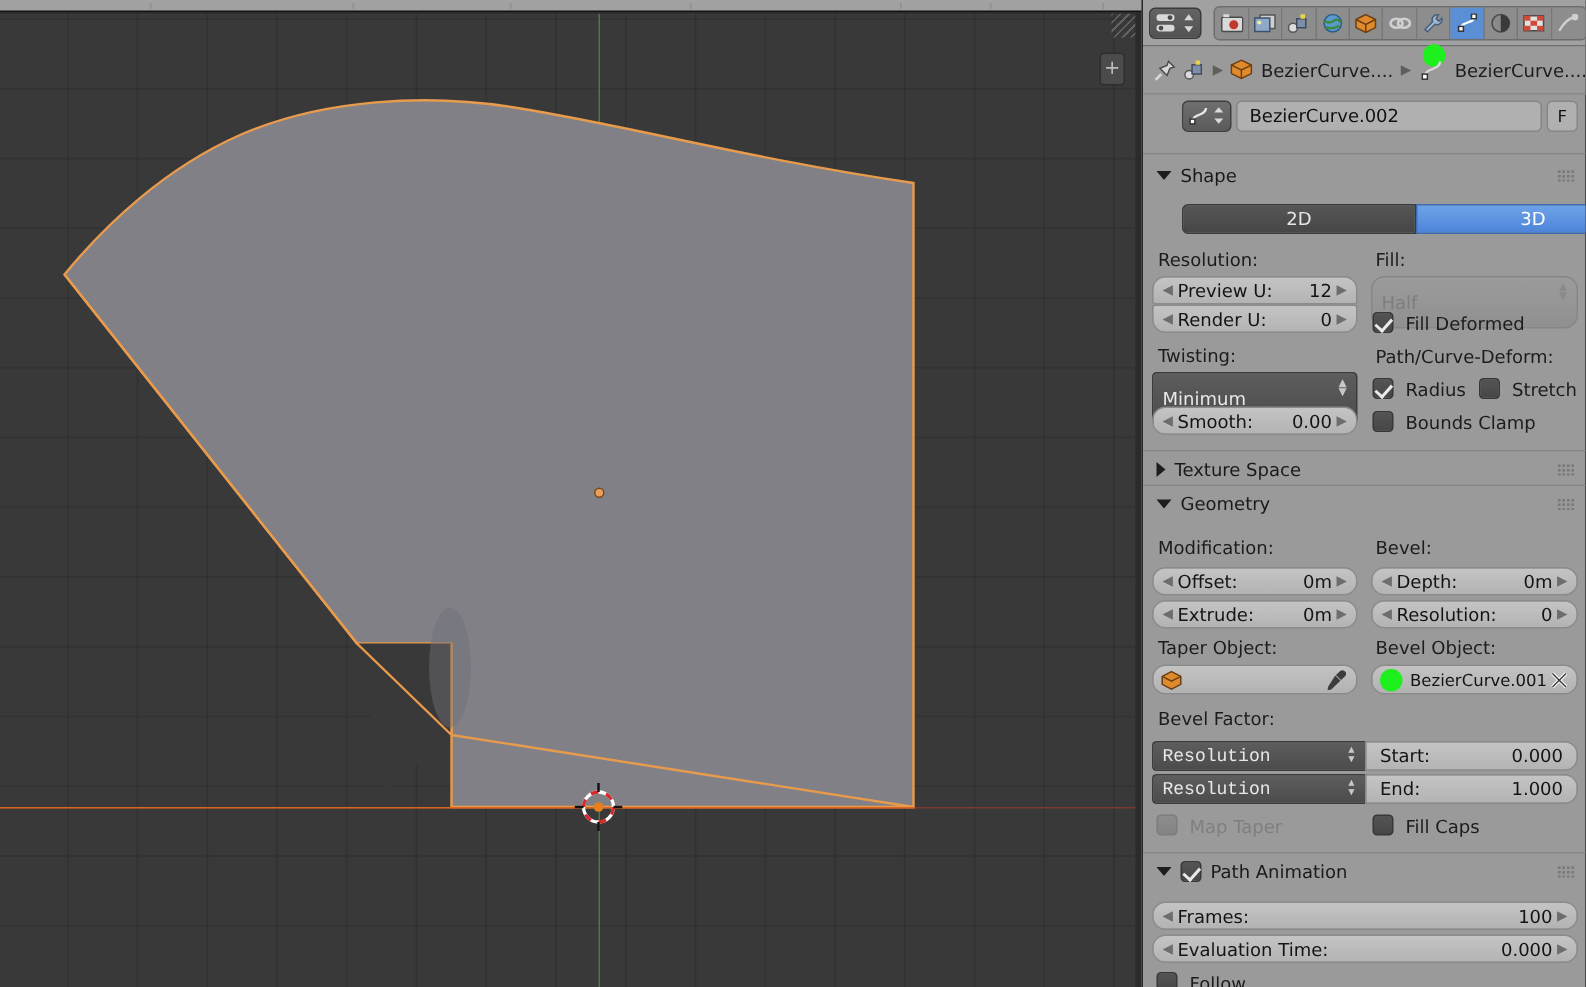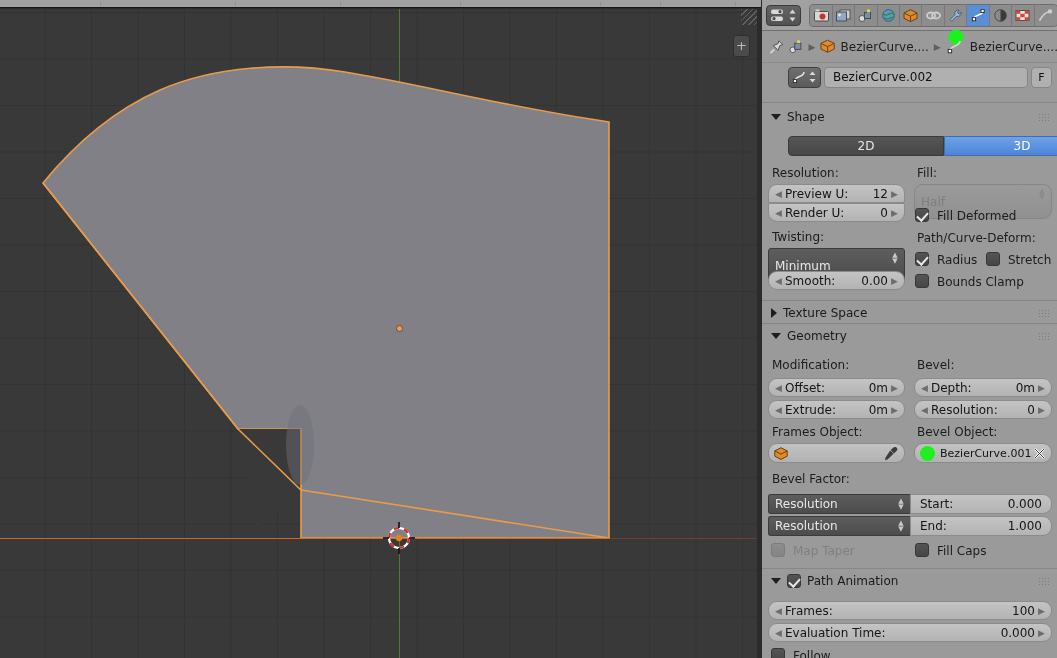--- a/index.html
+++ b/index.html
@@ -220,21 +220,21 @@
   }
   .eyedrop { position: absolute; right: 6px; top: 2px; }
   .xclose { position: absolute; right: 5px; top: 3px; cursor: pointer; }
 
   .splitrow { position: absolute; display: flex; }
   .split-left {
     height: 20px; border-radius: 3px 0 0 3px;
     background: linear-gradient(#5d5d5d,#4c4c4c);
     border: 1px solid #3b3b3b; border-right: none;
     display: flex; align-items: center; padding-left: 6px;
-    font-size: 12px; color: #e8e8e8; position: relative; cursor: pointer;
+    font-size: 12px; color: #e8e8e8; position: relative; cursor: pointer; font-family: Liberation Mono, monospace;
   }
   .split-right {
     height: 20px; border-radius: 0 9px 9px 0;
     background: linear-gradient(#c4c4c4,#b3b3b3);
     border: 1px solid #8b8b8b;
     display: flex; align-items: center; justify-content: space-between;
     padding: 0 9px; font-size: 12px; color: #141414; cursor: ew-resize;
   }
   .greendot {
     width: 15px; height: 15px; border-radius: 50%;
@@ -552,21 +552,21 @@
       <span class="nf-val">0m</span>
       <span class="nf-r">▶</span>
     </div>
     <div class="numfield" style="left:152px; top:400px; width:138px">
       <span class="nf-l">◀</span>
       <span class="nf-name">Resolution:</span>
       <span class="nf-val">0</span>
       <span class="nf-r">▶</span>
     </div>
 
-    <div class="lbl" style="left:10px; top:425px">Frames Object:</div>
+    <div class="lbl" style="left:10px; top:425px">Taper Object:</div>
     <div class="lbl" style="left:155px; top:425px">Bevel Object:</div>
 
     <div class="objfield" style="left:6px; top:443px; width:137px">
       <svg width="14" height="13" viewBox="0 0 14 13">
         <polygon points="7,0.7 13.2,3.9 13.2,9.2 7,12.4 0.8,9.2 0.8,3.9" fill="#e08a2e" stroke="#6b3e10"></polygon>
         <polyline points="0.8,3.9 7,7.1 13.2,3.9" fill="none" stroke="#6b3e10"></polyline>
       </svg>
       <span></span>
       <svg class="eyedrop" width="14" height="15" viewBox="0 0 14 15">
         <path d="M11.5 1 a2.2 2.2 0 0 1 1.4 3.6 L10 7.4 L6.6 4 L9.5 1.4 A2.2 2.2 0 0 1 11.5 1 Z" fill="#3c3c3c"></path>

